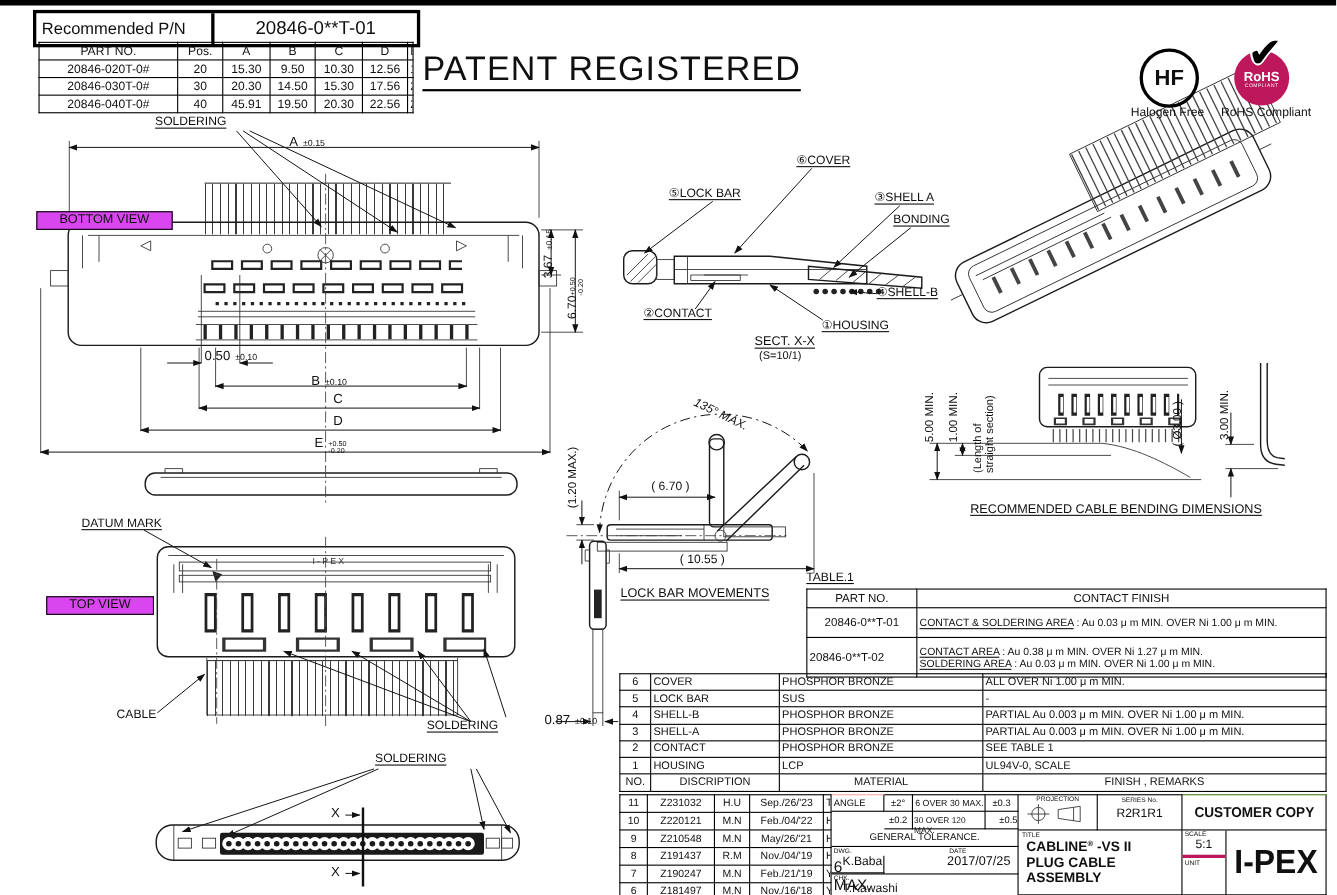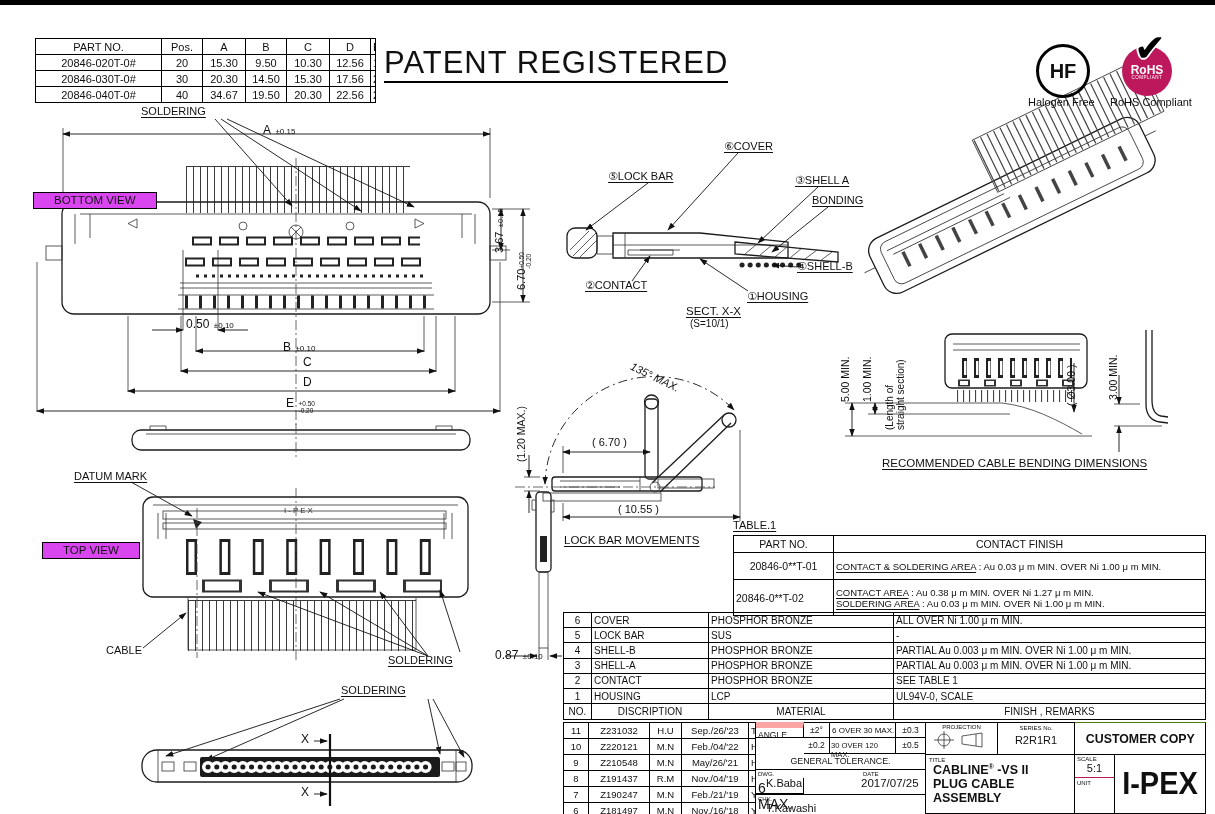--- a/index.html
+++ b/index.html
@@ -191,20 +191,24 @@
       <rect x="456" y="762" width="10" height="9" class="thin"></rect>
       <rect x="200" y="757" width="240" height="20" rx="2" fill="#1a1a1a"></rect>
       <line x1="208" y1="767" x2="432" y2="767" stroke="#fff" stroke-width="12" stroke-dasharray="0.1 8.6" stroke-linecap="round"></line>
       <line x1="208" y1="767" x2="432" y2="767" stroke="#1a1a1a" stroke-width="5" stroke-dasharray="0.1 8.6" stroke-linecap="round"></line>
       <line x1="330" y1="734" x2="330" y2="806" stroke="#111" stroke-width="2.2"></line>
       <line class="dim" x1="314" y1="741" x2="327" y2="741" marker-end="url(#a)"></line>
       <line class="dim" x1="314" y1="794" x2="327" y2="794" marker-end="url(#a)"></line>
     </g>
   </svg>
 
+  <div class="abs" style="left:30px;top:9px;width:346px;height:28px;border:3px solid #000;display:flex;background:#fff;">
+    <div style="width:162px;font-size:15px;display:flex;align-items:center;padding-left:5px;border-right:3px solid #000;box-sizing:border-box;">Recommended P/N</div>
+    <div style="flex:1;font-size:17px;display:flex;align-items:center;justify-content:center;">20846-0**T-01</div>
+  </div>
 
   <table class="abs" style="left:35px;top:38px;width:341px;font-size:11px;text-align:center;border:1.5px solid #000;">
     <tbody>
         <tr style="height:16px;">
       <th style="width:121px;">PART NO.</th>
       <th style="width:36px;">Pos.</th>
       <th style="width:38px;">A</th>
       <th style="width:36px;">B</th>
       <th style="width:38px;">C</th>
       <th style="width:36px;">D</th>
@@ -224,21 +228,21 @@
           <td>30</td>
       <td>20.30</td>
           <td>14.50</td>
       <td>15.30</td>
           <td>17.56</td>
       <td>21.85</td>
     </tr>
     <tr style="height:16px;">
       <td>20846-040T-0#</td>
           <td>40</td>
-      <td>34.67</td>
+      <td>45.91</td>
           <td>19.50</td>
       <td>20.30</td>
           <td>22.56</td>
       <td>26.85</td>
     </tr>
   </tbody>
     </table>
 
   <div class="t" style="left:384px;top:46px;font-size:31px;letter-spacing:1px;border-bottom:2.5px solid #000;padding-bottom:1px;">PATENT REGISTERED</div>
 
@@ -432,28 +436,28 @@
     <tr style="height:16px;">
       <td>6</td>
           <td>Z181497</td>
       <td>M.N</td>
           <td>Nov./16/'18</td>
       <td>Y.S</td>
     </tr>
   </tbody>
     </table>
 
-  <div class="cell" style="left:756px;top:722px;width:48px;height:16px;border-top:6px solid #fca5a5;font-size:8.5px;padding:2px 0 0 2px;">ANGLE</div>
+  <div class="cell" style="left:756px;top:722px;width:48px;height:16px;border-top:1px solid #fca5a5;font-size:8.5px;padding:2px 0 0 2px;">ANGLE</div>
   <div class="cell" style="left:804px;top:722px;width:26px;height:16px;border-top:1px solid #000;font-size:8.5px;text-align:center;padding-top:2px;">±2°</div>
   <div class="cell" style="left:830px;top:722px;width:66px;height:16px;border-top:1px solid #000;font-size:8px;padding:3px 0 0 2px;">6 OVER 30 MAX.</div>
   <div class="cell" style="left:896px;top:722px;width:30px;height:16px;border-top:1px solid #000;font-size:8.5px;text-align:center;padding-top:2px;">±0.3</div>
   <div class="cell" style="left:756px;top:778px;width:48px;height:16px;font-size:14px;padding:2px 0 0 2px;">6 MAX.</div>
   <div class="cell" style="left:804px;top:738px;width:26px;height:16px;font-size:8.5px;text-align:center;padding-top:2px;">±0.2</div>
   <div class="cell" style="left:830px;top:738px;width:66px;height:16px;font-size:7.6px;padding:3px 0 0 1px;">30 OVER 120 MAX.</div>
-  <div class="cell" style="left:896px;top:738px;width:30px;height:16px;font-size:8.5px;text-align:center;padding-top:2px;">±0.5</div>
+  <div class="cell" style="left:896px;top:738px;width:30px;height:16px;font-size:8.5px;text-align:right;padding-top:2px;">±0.5</div>
   <div class="cell" style="left:756px;top:754px;width:170px;height:16px;font-size:8.8px;text-align:center;padding-top:2px;">GENERAL TOLERANCE.</div>
   <div class="cell" style="left:756px;top:770px;width:105px;height:25px;border-right:none;">
     <div style="font-size:6px;padding:1px 0 0 2px;">DWG.</div>
     <div style="font-size:11px;padding-left:10px;">K.Baba</div>
   </div>
   <div class="cell" style="left:861px;top:770px;width:65px;height:25px;">
     <div style="font-size:6px;padding:1px 0 0 2px;">DATE</div>
     <div style="font-size:11.5px;">2017/07/25</div>
   </div>
   <div class="cell" style="left:756px;top:795px;width:170px;height:25px;">
@@ -477,20 +481,20 @@
   </div>
   <div class="cell" style="left:926px;top:755px;width:149px;height:59px;">
     <div style="font-size:6px;padding:2px 0 0 3px;">TITLE</div>
     <div style="font-size:12.5px;font-weight:bold;padding-left:7px;">
       <span>CABLINE</span><sup style="font-size:7px;">®</sup><span> -VS II</span>
     </div>
     <div style="font-size:12.5px;font-weight:bold;padding-left:7px;">PLUG CABLE ASSEMBLY</div>
   </div>
   <div class="cell" style="left:1075px;top:755px;width:40px;height:59px;">
     <div style="font-size:6px;padding:1px 0 0 2px;">SCALE</div>
-    <div style="font-size:11px;text-align:center;border-bottom:1px solid #be185d;padding-bottom:3px;">5:1</div>
+    <div style="font-size:11px;text-align:center;border-bottom:3px solid #be185d;padding-bottom:3px;">5:1</div>
     <div style="font-size:6px;padding:2px 0 0 2px;">UNIT</div>
   </div>
   <div class="cell" style="left:1115px;top:755px;width:91px;height:59px;display:flex;align-items:center;justify-content:center;">
     <span style="font-size:29px;font-weight:bold;transform:scaleY(1.05);letter-spacing:0;">I-PEX</span>
   </div>
 
 </div>
 
 </body></html>

